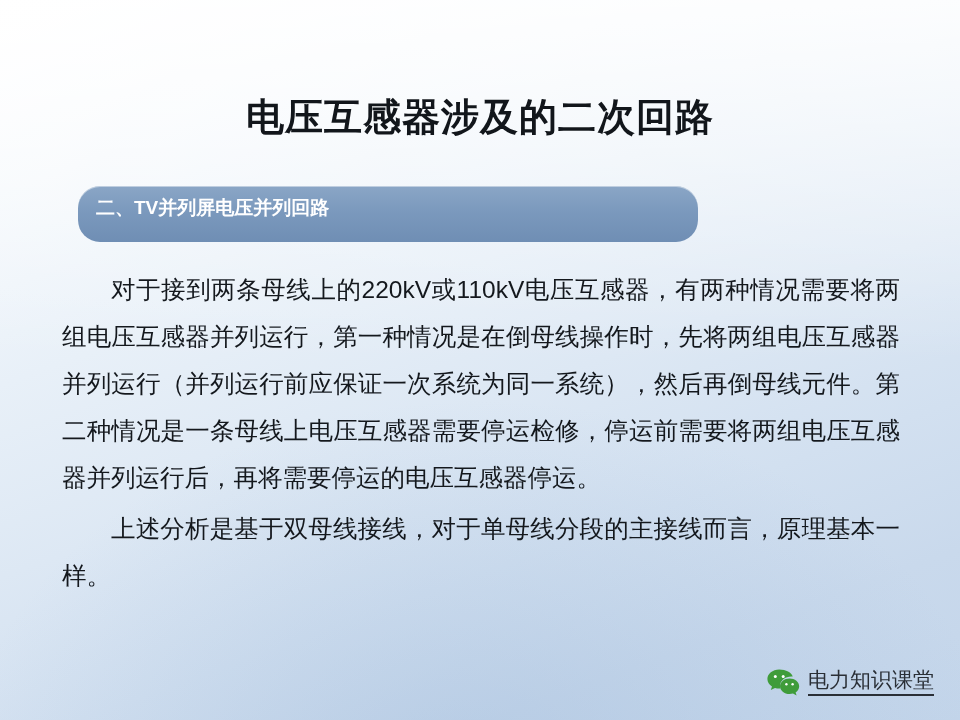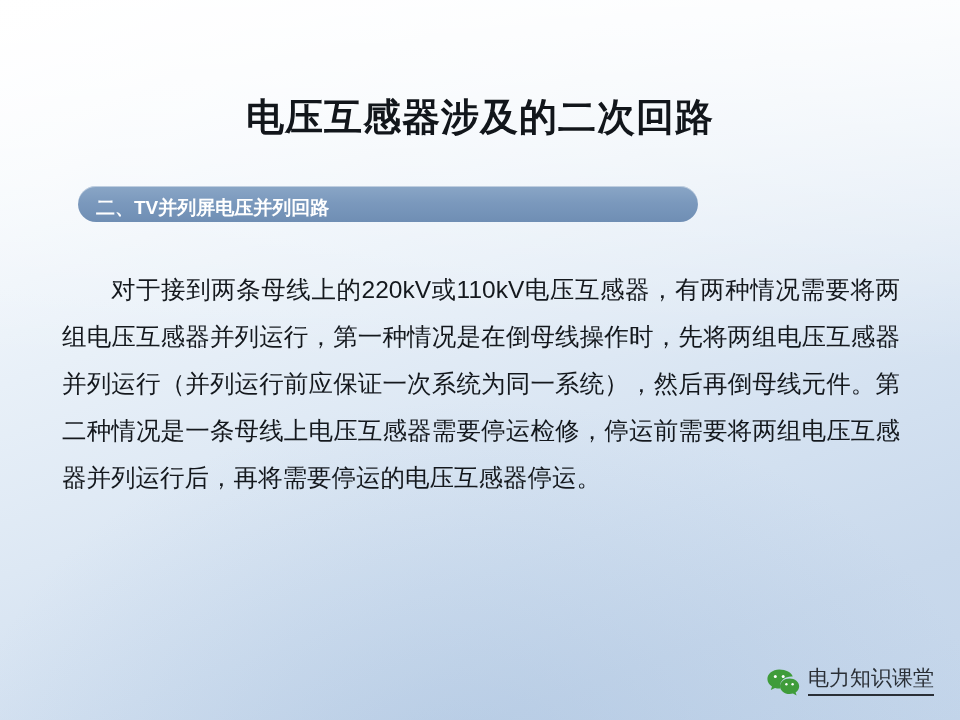--- a/index.html
+++ b/index.html
@@ -58,21 +58,21 @@
     color: #12161b;
     letter-spacing: 1px;
     z-index: 3;
   }
 
   .section-banner {
     position: absolute;
     top: 186px;
     left: 78px;
     width: 620px;
-    height: 36px;
+    height: 56px;
     border-radius: 22px;
     background: linear-gradient(180deg, #8aa6c6 0%, #7b99bd 45%, #6f8eb4 100%);
     box-shadow: inset 0 1px 0 rgba(255,255,255,0.45);
     z-index: 3;
   }
   .section-banner-text {
     position: absolute;
     left: 18px;
     top: 0;
     height: 44px;
@@ -100,21 +100,20 @@
     text-indent: 2em;
   }
 
   .logo {
     position: absolute;
     right: 26px;
     bottom: 24px;
     display: flex;
     align-items: center;
     z-index: 4;
-    font-family: Liberation Mono, monospace;
   }
   .wechat-icon {
     width: 34px;
     height: 28px;
     margin-right: 8px;
     position: relative;
     display: inline-block;
   }
   .logo-text {
     font-size: 21px;
@@ -131,20 +130,21 @@
 <div class="slide">
 
   <div class="title">电压互感器涉及的二次回路</div>
 
   <div class="section-banner">
     <div class="section-banner-text">二、TV并列屏电压并列回路</div>
   </div>
 
   <div class="body-text">
     <p>对于接到两条母线上的220kV或110kV电压互感器，有两种情况需要将两组电压互感器并列运行，第一种情况是在倒母线操作时，先将两组电压互感器并列运行（并列运行前应保证一次系统为同一系统），然后再倒母线元件。第二种情况是一条母线上电压互感器需要停运检修，停运前需要将两组电压互感器并列运行后，再将需要停运的电压互感器停运。</p>
+    <p>上述分析是基于双母线接线，对于单母线分段的主接线而言，原理基本一样。</p>
   </div>
 
   <div class="logo">
     <span class="wechat-icon">
       <svg width="34" height="28" viewBox="0 0 34 28" xmlns="http://www.w3.org/2000/svg">
         <path d="M13.2 1.6C6.6 1.6 1.4 5.9 1.4 11.1c0 3 1.8 5.7 4.6 7.4l-1.2 3.6 4.2-2.2c1.3 0.4 2.7 0.6 4.2 0.6 0.4 0 0.8 0 1.2-0.1-0.3-0.8-0.4-1.6-0.4-2.5 0-5.2 5.1-9.4 11.4-9.4 0.4 0 0.9 0 1.3 0.1C25.6 4.6 20 1.6 13.2 1.6z" fill="#3f9c3a"></path>
         <circle cx="9.3" cy="8.5" r="1.5" fill="#ffffff"></circle>
         <circle cx="17.2" cy="8.5" r="1.5" fill="#ffffff"></circle>
         <path d="M33.2 18.2c0-4.3-4.3-7.8-9.6-7.8s-9.6 3.5-9.6 7.8 4.3 7.8 9.6 7.8c1.2 0 2.4-0.2 3.4-0.5l3.6 1.9-1-3c2.2-1.4 3.6-3.6 3.6-6.2z" fill="#3f9c3a"></path>
         <circle cx="20.4" cy="16.3" r="1.2" fill="#ffffff"></circle>

